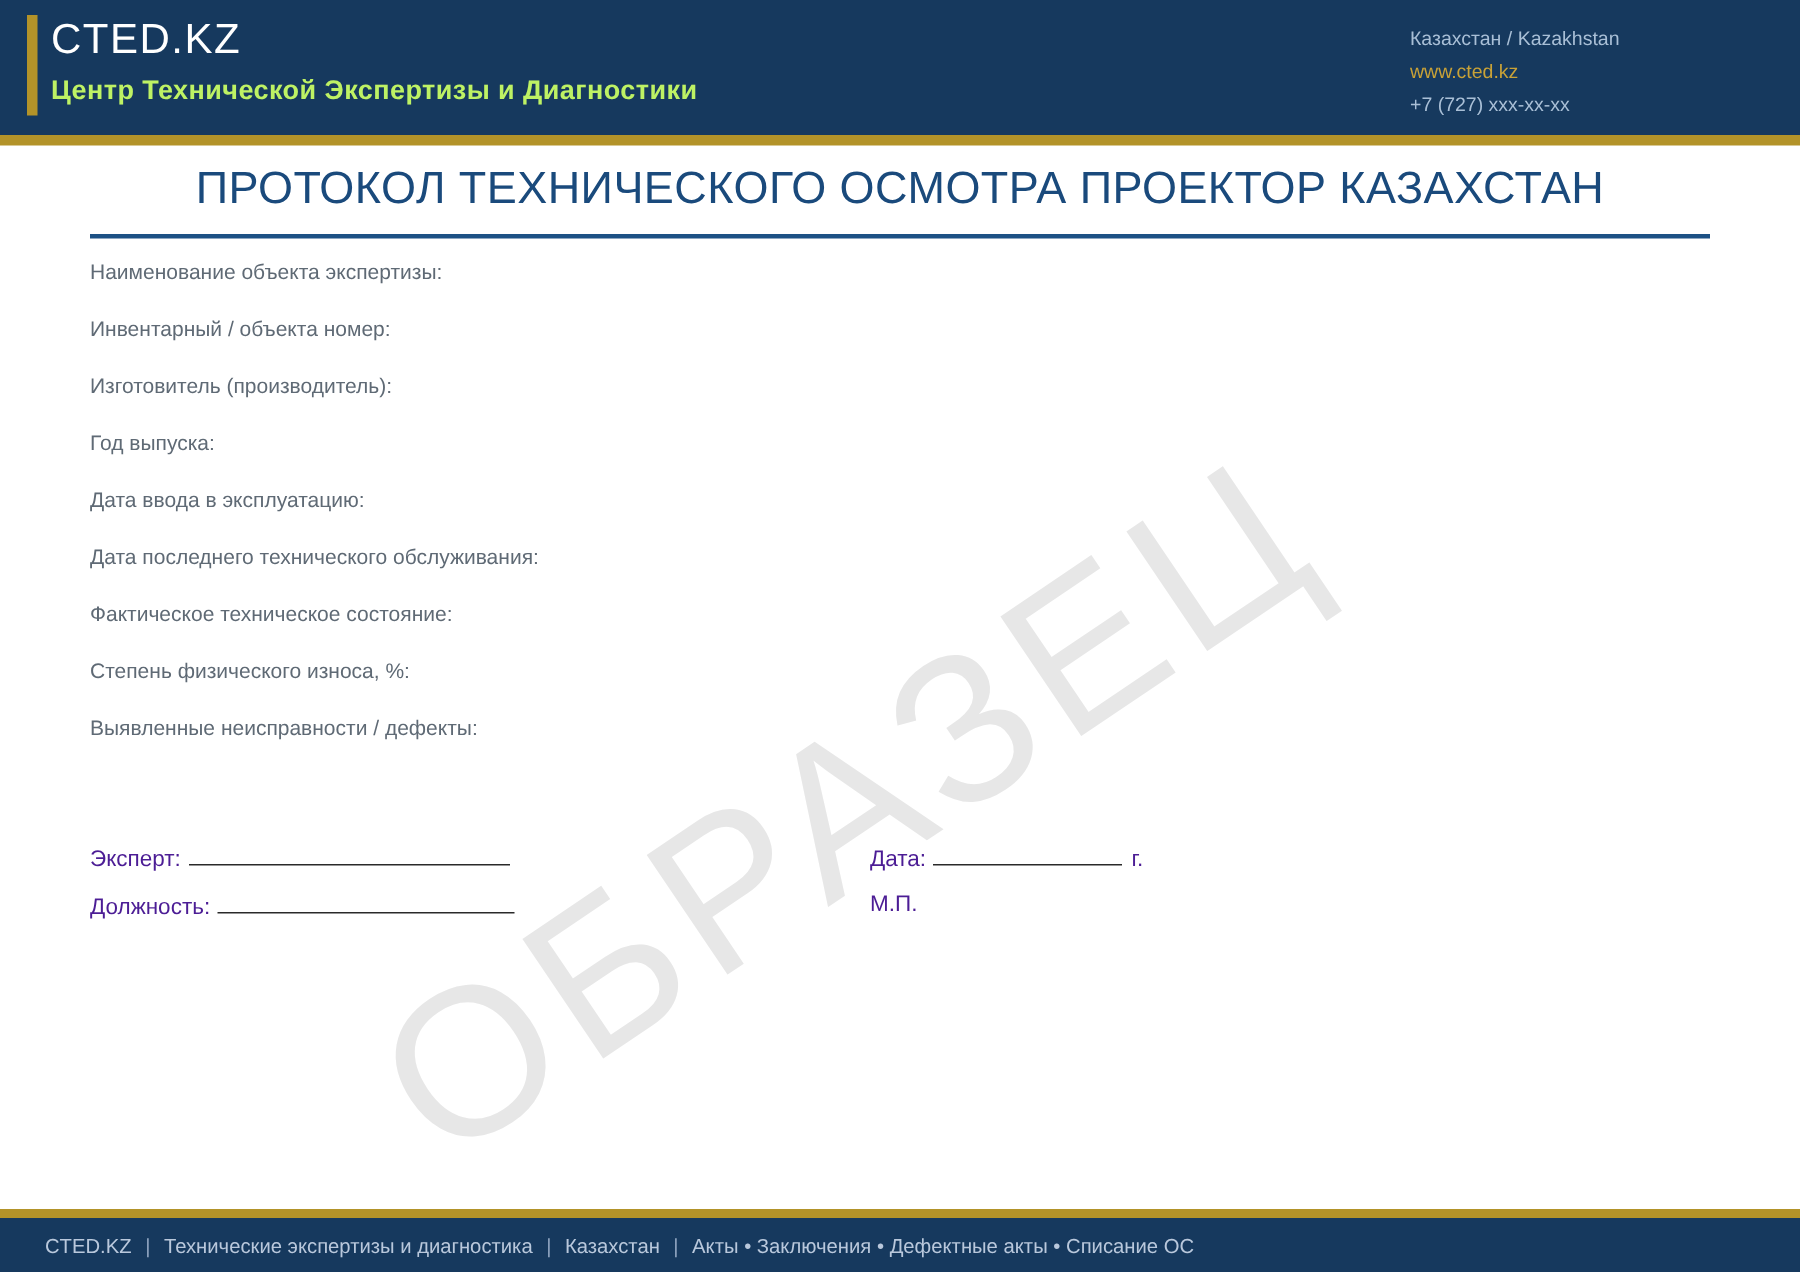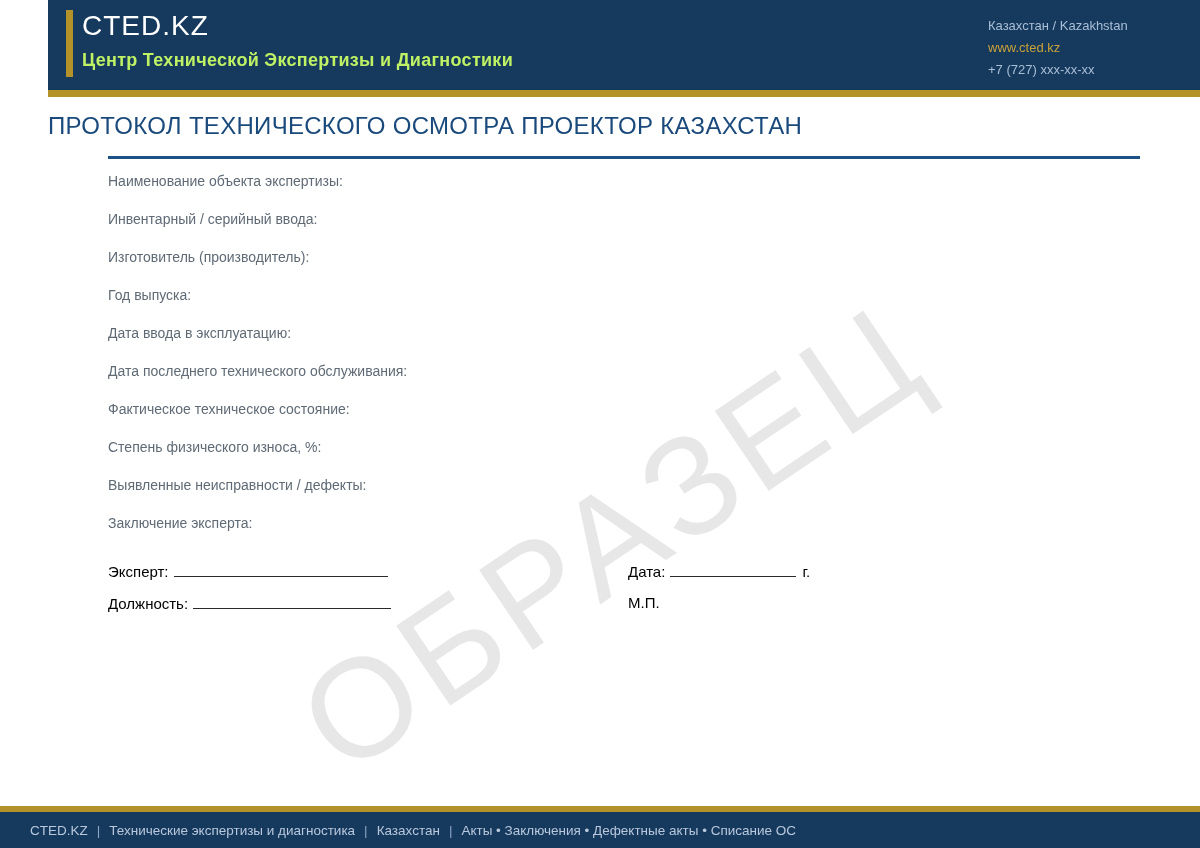--- a/index.html
+++ b/index.html
@@ -6,21 +6,20 @@
   html, body { background: #ffffff; }
   body { font-family: "Liberation Sans", "DejaVu Sans", sans-serif; }
 
   .page {
     position: relative;
     width: 1200px;
     height: 848px;
     background: #ffffff;
     overflow: hidden;
     margin: 0 auto;
-    padding-left: 48px;
   }
 
   
   .site-header {
     position: relative;
     height: 90px;
     background: #16395e;
   }
   .brand-accent {
     position: absolute;
@@ -75,23 +74,23 @@
     color: #e7e7e7;
     white-space: nowrap;
     pointer-events: none;
     z-index: 0;
   }
 
   .doc-content { position: relative; z-index: 1; }
 
   .page-title {
     margin-top: 16px;
-    text-align: left;
+    text-align: center;
     color: #1a4a7c;
-    font-size: 24px;
+    font-size: 30px;
     font-weight: 400;
     letter-spacing: 0.3px;
     line-height: 26px;
   }
   .title-rule {
     margin: 17px 60px 0 60px;
     height: 3px;
     background: #1d5185;
   }
 
@@ -112,21 +111,21 @@
   }
   .field-line {
     flex: 1;
     height: 19px;
     border-bottom: 3px dashed #a9b4bc;
   }
 
   
   .signature-block {
     margin: 10px 60px 0 60px;
-    color: #000000;
+    color: #4c1d95;
     font-size: 15px;
   }
   .signature-row {
     display: flex;
     height: 32px;
     align-items: flex-start;
   }
   .sig-left { width: 520px; flex: none; }
   .sig-right { flex: 1; }
   .sig-line {
@@ -187,21 +186,21 @@
     <div class="doc-content">
       <h1 class="page-title">ПРОТОКОЛ ТЕХНИЧЕСКОГО ОСМОТРА ПРОЕКТОР КАЗАХСТАН</h1>
       <div class="title-rule"></div>
 
       <div class="form-fields">
         <div class="field-row">
           <div class="field-label">Наименование объекта экспертизы:</div>
           <div class="field-line"></div>
         </div>
         <div class="field-row">
-          <div class="field-label">Инвентарный / серийный ввода:</div>
+          <div class="field-label">Инвентарный / объекта номер:</div>
           <div class="field-line"></div>
         </div>
         <div class="field-row">
           <div class="field-label">Изготовитель (производитель):</div>
           <div class="field-line"></div>
         </div>
         <div class="field-row">
           <div class="field-label">Год выпуска:</div>
           <div class="field-line"></div>
         </div>
@@ -219,21 +218,20 @@
         </div>
         <div class="field-row">
           <div class="field-label">Степень физического износа, %:</div>
           <div class="field-line"></div>
         </div>
         <div class="field-row">
           <div class="field-label">Выявленные неисправности / дефекты:</div>
           <div class="field-line"></div>
         </div>
         <div class="field-row">
-          <div class="field-label">Заключение эксперта:</div>
           <div class="field-line"></div>
         </div>
       </div>
 
       <div class="signature-block">
         <div class="signature-row">
           <div class="sig-left">
             <span>Эксперт:</span><span class="sig-line expert"></span>
           </div>
           <div class="sig-right">

